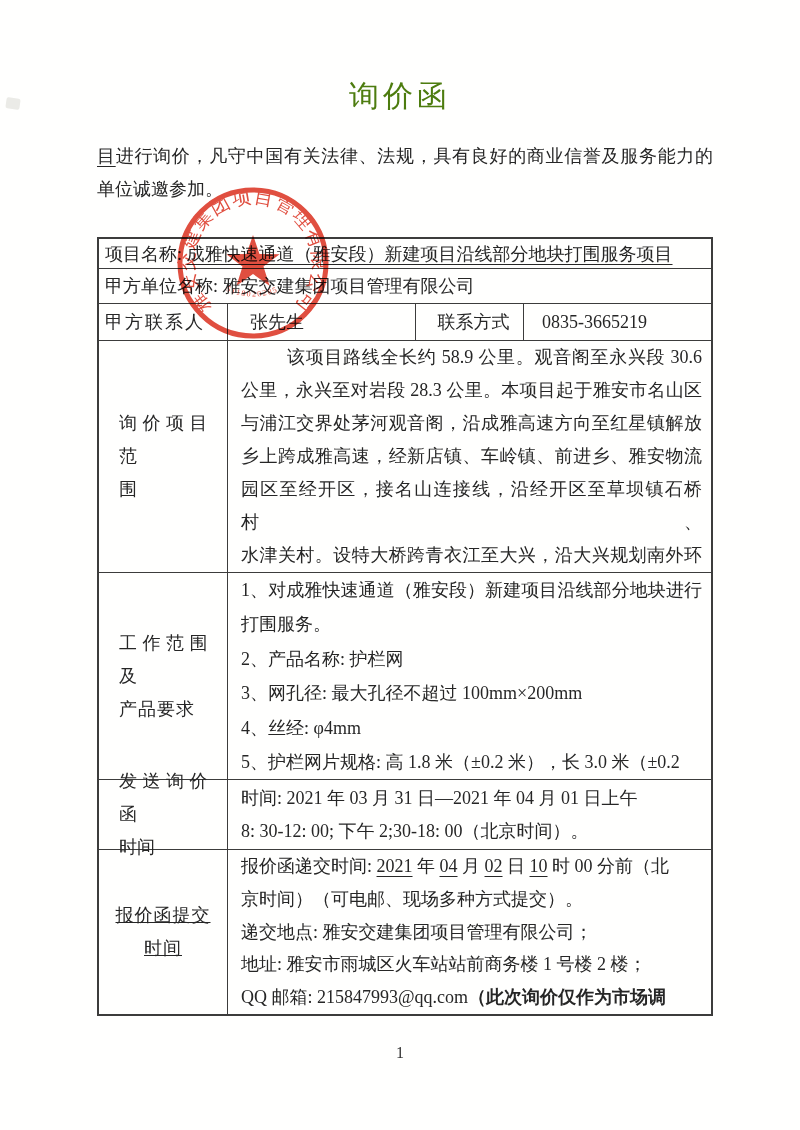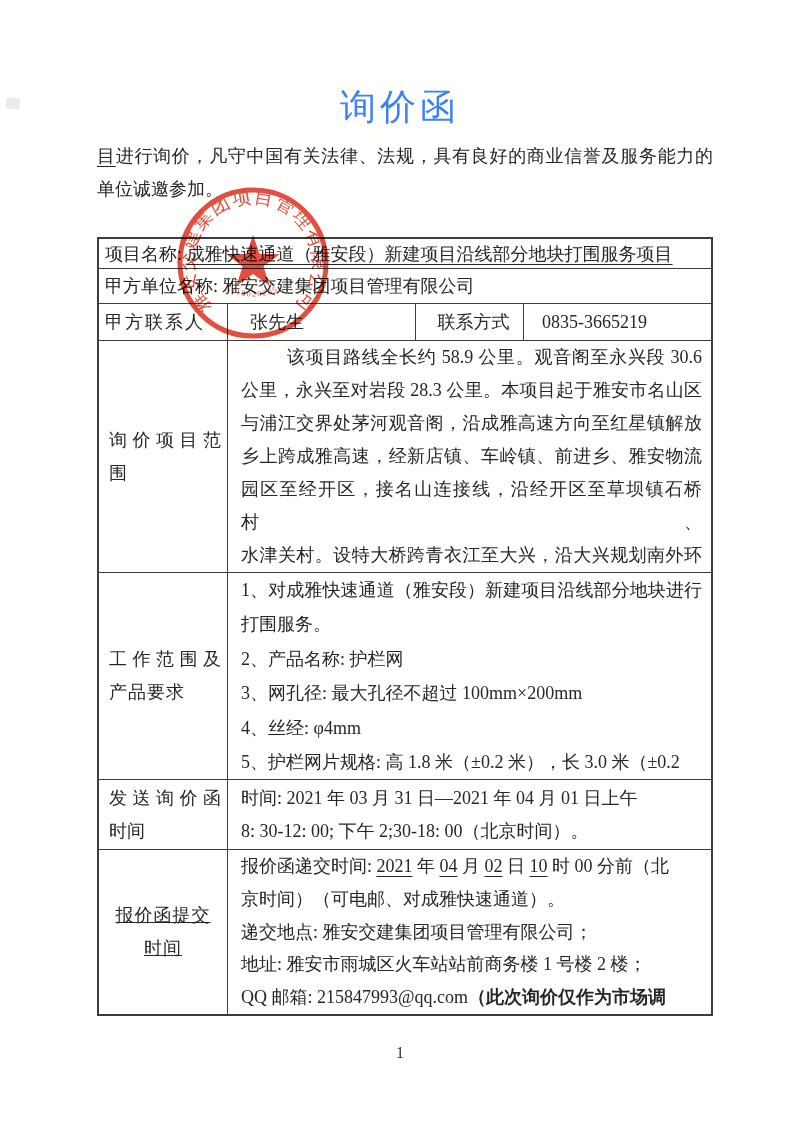--- a/index.html
+++ b/index.html
@@ -2,42 +2,42 @@
 <html><head>
 <meta charset="utf-8">
 <style>
   html,body{margin:0;padding:0;background:#ffffff;}
   .page{
     position:relative;width:800px;height:1130px;background:#fffffe;
     font-family:"Liberation Serif","DejaVu Serif",serif;color:#262626;
     overflow:hidden;
   }
   .smudge{position:absolute;left:6px;top:98px;width:14px;height:11px;background:#ebebe7;border-radius:2px;transform:rotate(8deg);}
-  .title{position:absolute;left:0;top:83px;width:100%;text-align:center;font-size:36px;letter-spacing:4px;color:#3b82f6;}
+  .title{position:absolute;left:0;top:76px;width:100%;text-align:center;font-size:30px;letter-spacing:4px;color:#4d7c0f;}
   .intro{position:absolute;left:97px;top:140px;width:616px;font-size:18px;}
   .iline{height:33px;line-height:33px;}
   .ijust{text-align:justify;text-align-last:justify;}
   .il1{padding-left:44px;width:572px;}
   .u{text-decoration:underline;text-underline-offset:4px;}
   .b{font-weight:bold;}
 
   .tbl{position:absolute;left:97px;top:237px;width:616px;box-sizing:border-box;border:2px solid #3c3c3c;font-size:18px;}
   .tr{display:flex;box-sizing:border-box;border-top:1.5px solid #3c3c3c;}
   .tr:first-child{border-top:none;}
   .cell{box-sizing:border-box;}
   .full{width:100%;padding-left:6px;display:flex;align-items:center;}
   .r1{height:29px;}
   .r2{height:35px;}
   .r3{height:37px;gap:8px;}
   .r4{height:232px;}
   .r5{height:207px;}
   .r6{height:70px;}
   .r7{height:165px;}
   .lblcol{width:129px;box-sizing:border-box;border-right:1.5px solid #3c3c3c;flex:0 0 auto;}
-  .lbl{display:flex;flex-direction:column;justify-content:center;padding-left:10px;}
+  .lbl{display:flex;flex-direction:column;justify-content:center;padding-left:20px;}
   .lbl .ls6{letter-spacing:5.5px;}
   .lbl div{line-height:33px;}
   .lblcenter{align-items:center;padding-left:0;text-decoration:underline;}
   .lblcenter div{letter-spacing:1px;}
   .cnt{flex:1 1 auto;padding:0 9px 0 13px;box-sizing:border-box;overflow:hidden;}
   .cline{line-height:33px;}
   .just{text-align:justify;text-align-last:justify;}
   .ind2{padding-left:46px;}
   .r3 .cell{display:flex;align-items:center;}
   .w2{width:180px;padding-left:14px;border-right:1.5px solid #3c3c3c;}
@@ -127,21 +127,21 @@
       </div>
     </div>
 
     <div class="tr r7">
       <div class="lblcol lbl lblcenter">
         <div>报价函提交</div>
         <div>时间</div>
       </div>
       <div class="cnt">
         <div class="cline"><span>报价函递交时间: </span><span class="u">2021</span><span> 年 </span><span class="u">04</span><span> 月 </span><span class="u">02</span><span> 日 </span><span class="u">10</span><span> 时 00 分前（北</span></div>
-        <div class="cline">京时间）（可电邮、对成雅快速通道）。</div>
+        <div class="cline">京时间）（可电邮、现场多种方式提交）。</div>
         <div class="cline">递交地点: 雅安交建集团项目管理有限公司；</div>
         <div class="cline">地址: 雅安市雨城区火车站站前商务楼 1 号楼 2 楼；</div>
         <div class="cline"><span>QQ 邮箱: 215847993@qq.com</span><span class="b">（此次询价仅作为市场调查）</span></div>
       </div>
     </div>
 
   </div>
 
   <svg class="stamp" viewBox="0 0 172 172" xmlns="http://www.w3.org/2000/svg">
     <g fill="none" stroke="#dd3b2b">

